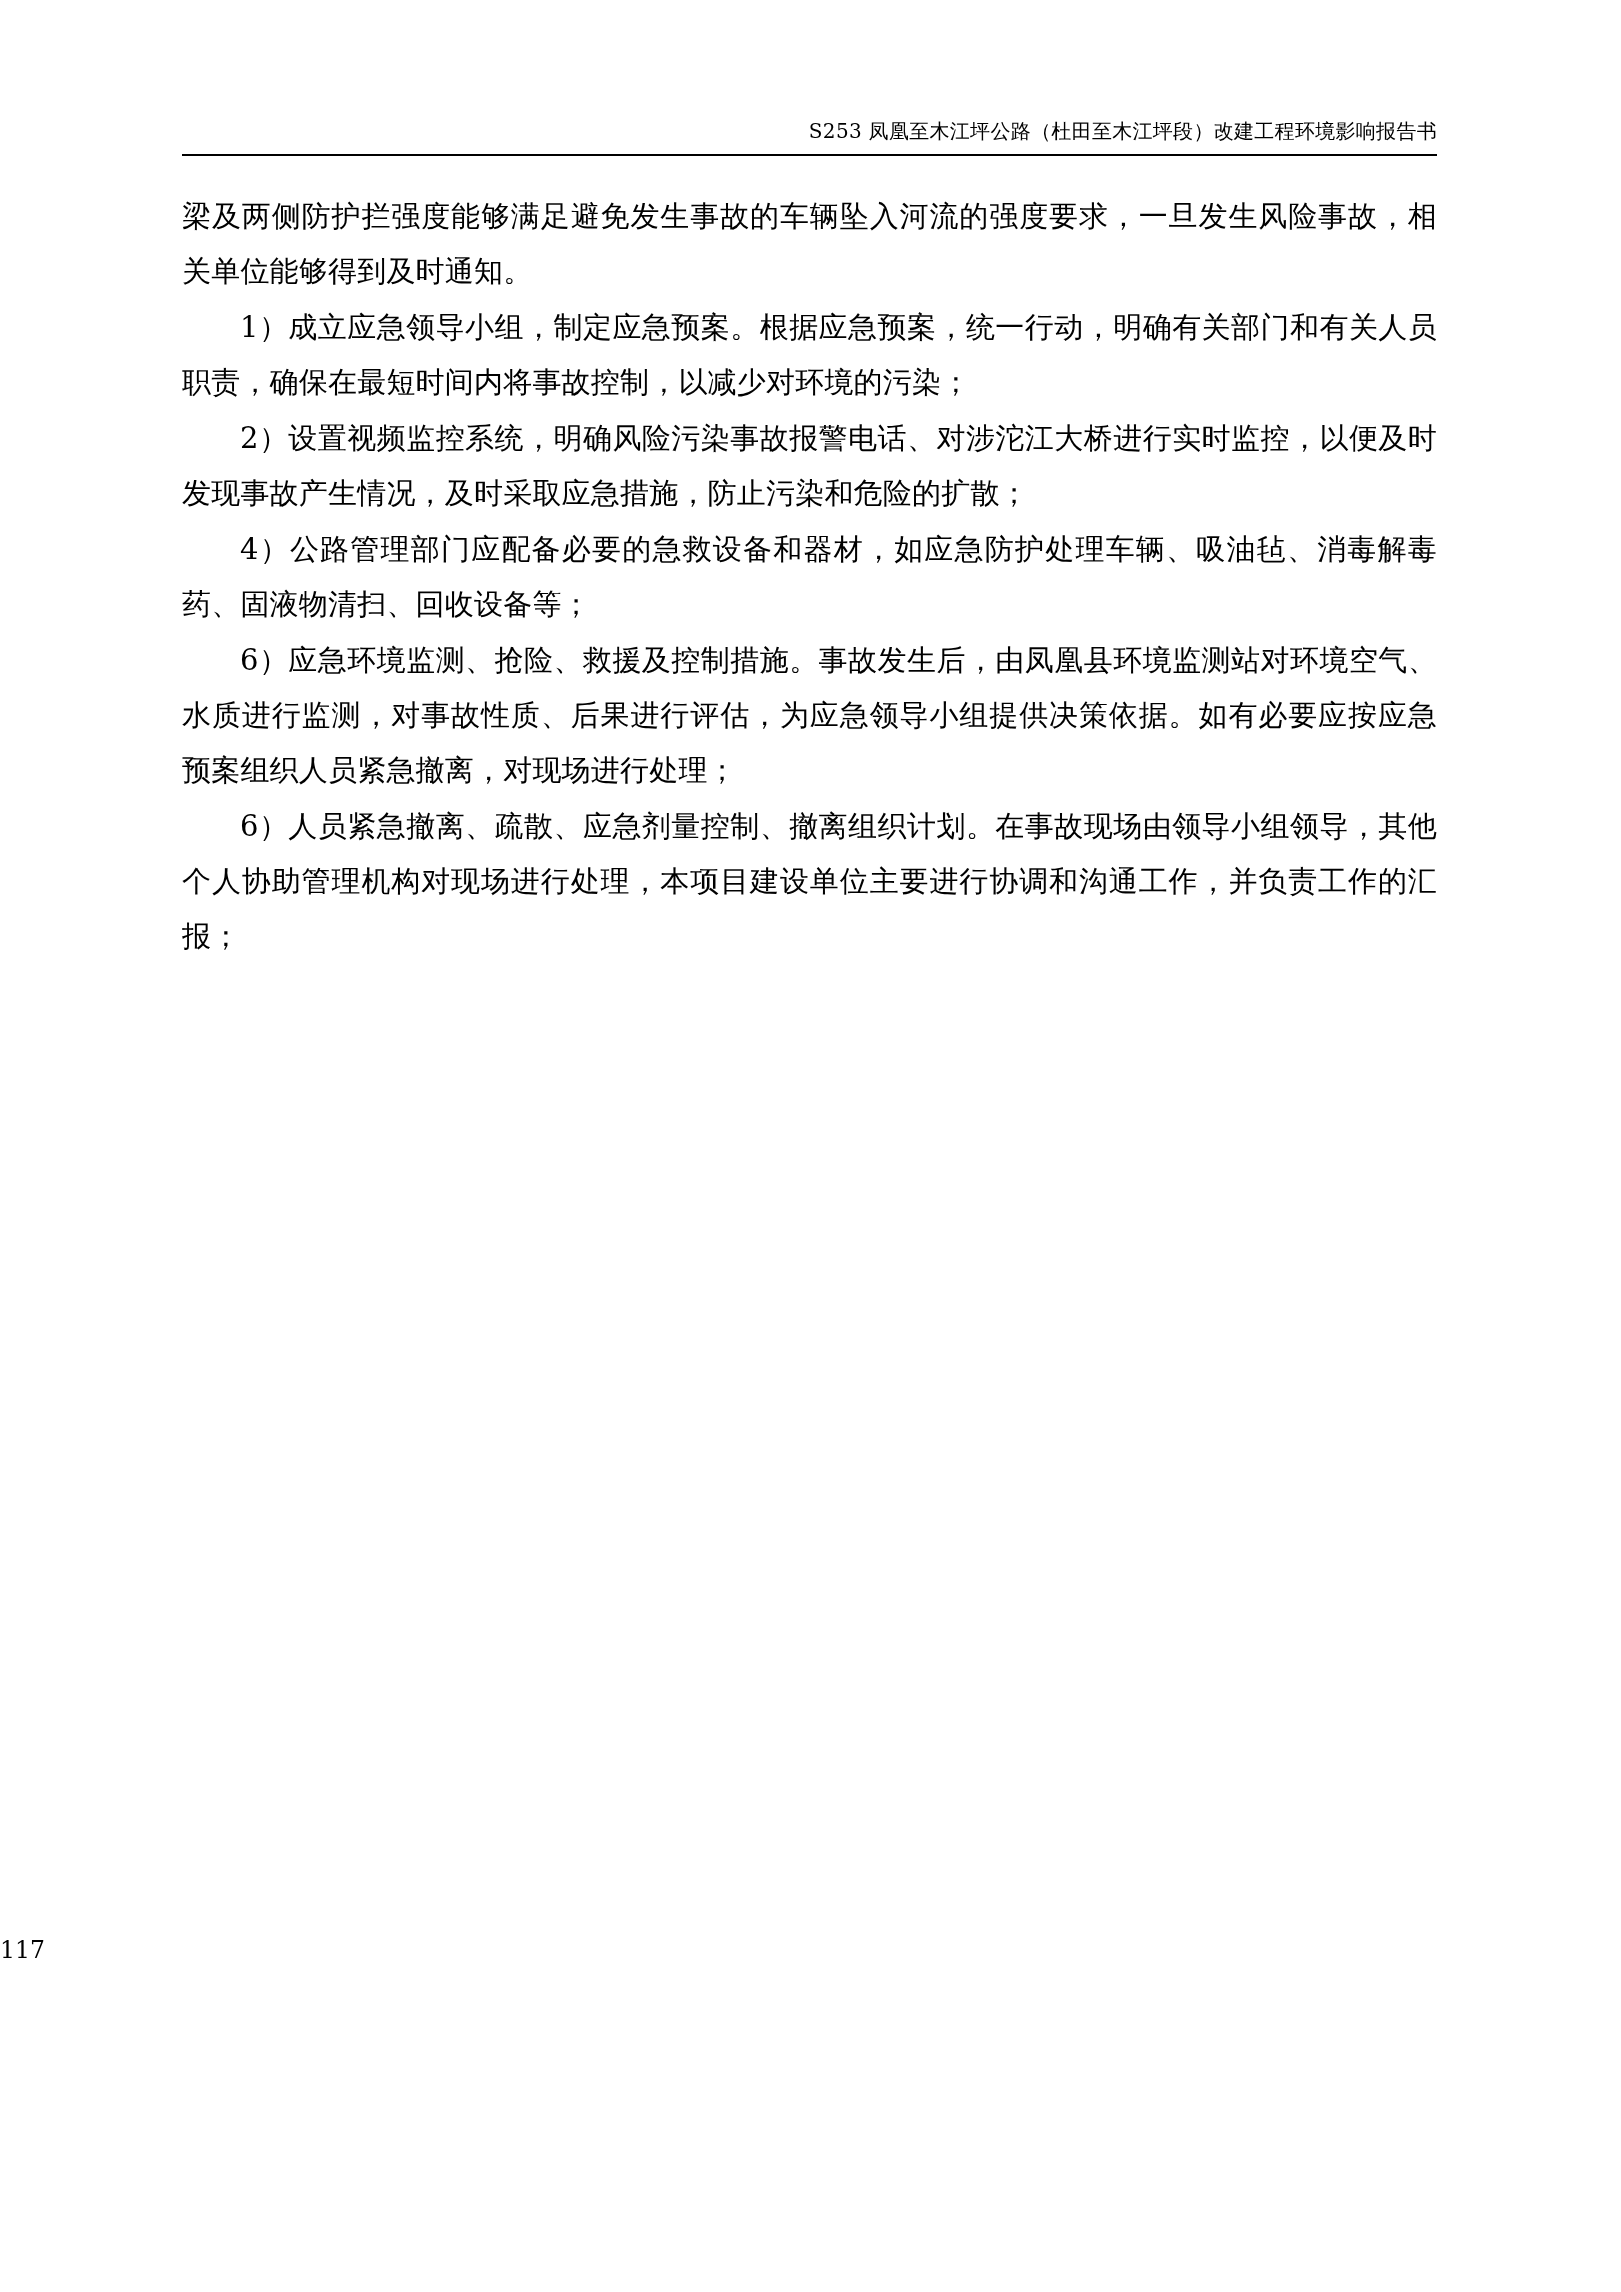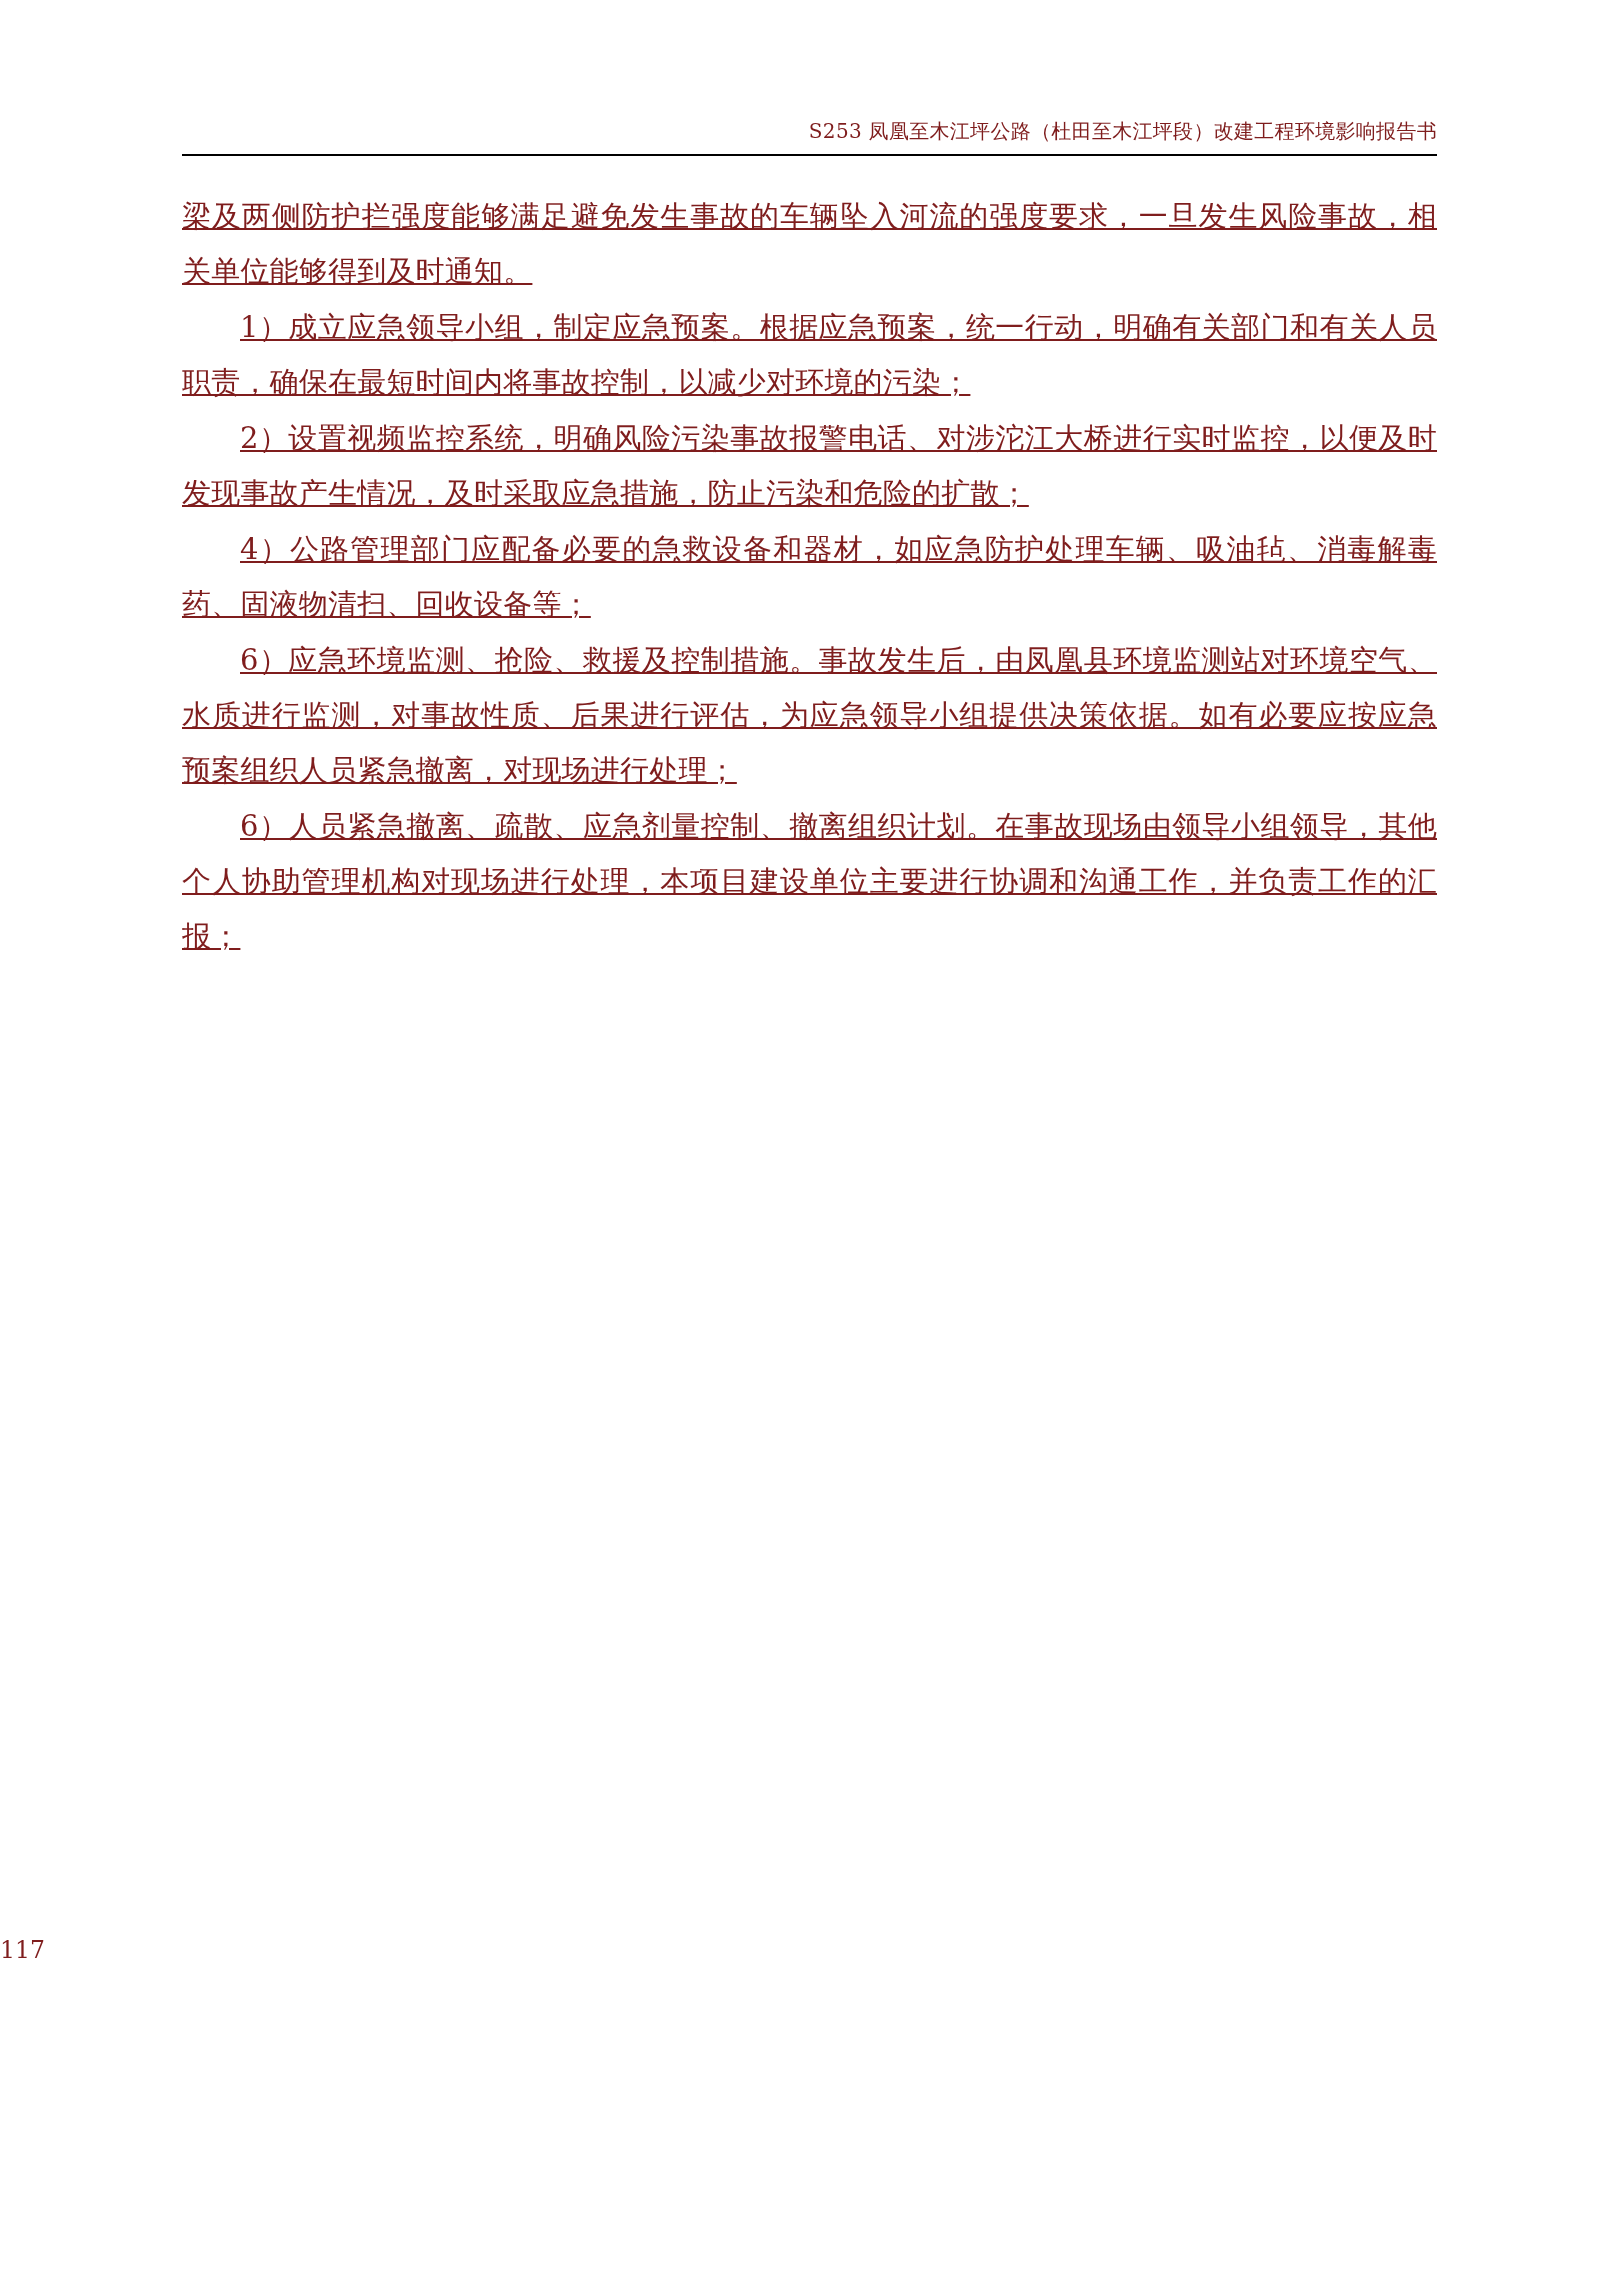--- a/index.html
+++ b/index.html
@@ -6,21 +6,21 @@
     margin: 0;
     padding: 0;
     background: #ffffff;
   }
   .page {
     position: relative;
     width: 1621px;
     height: 2293px;
     background: #ffffff;
     font-family: "DejaVu Serif", "Liberation Serif", serif;
-    color: #7f1d1d;
+    color: #000000;
     box-sizing: border-box;
   }
   .page-inner {
     position: absolute;
     left: 182px;
     top: 118px;
     width: 1255px;
   }
   .header {
     text-align: right;
@@ -35,21 +35,20 @@
     width: 100%;
     margin-bottom: 33px;
   }
   .body-text p {
     margin: 0 0 1px 0;
     font-size: 29px;
     line-height: 55px;
     text-align: justify;
     text-justify: inter-ideograph;
     letter-spacing: 0.2px;
-    text-decoration: underline;
   }
   .indent {
     text-indent: 58px;
   }
   .footer {
     position: absolute;
     left: 0;
     top: 1936px;
     width: 1621px;
     text-align: left;

